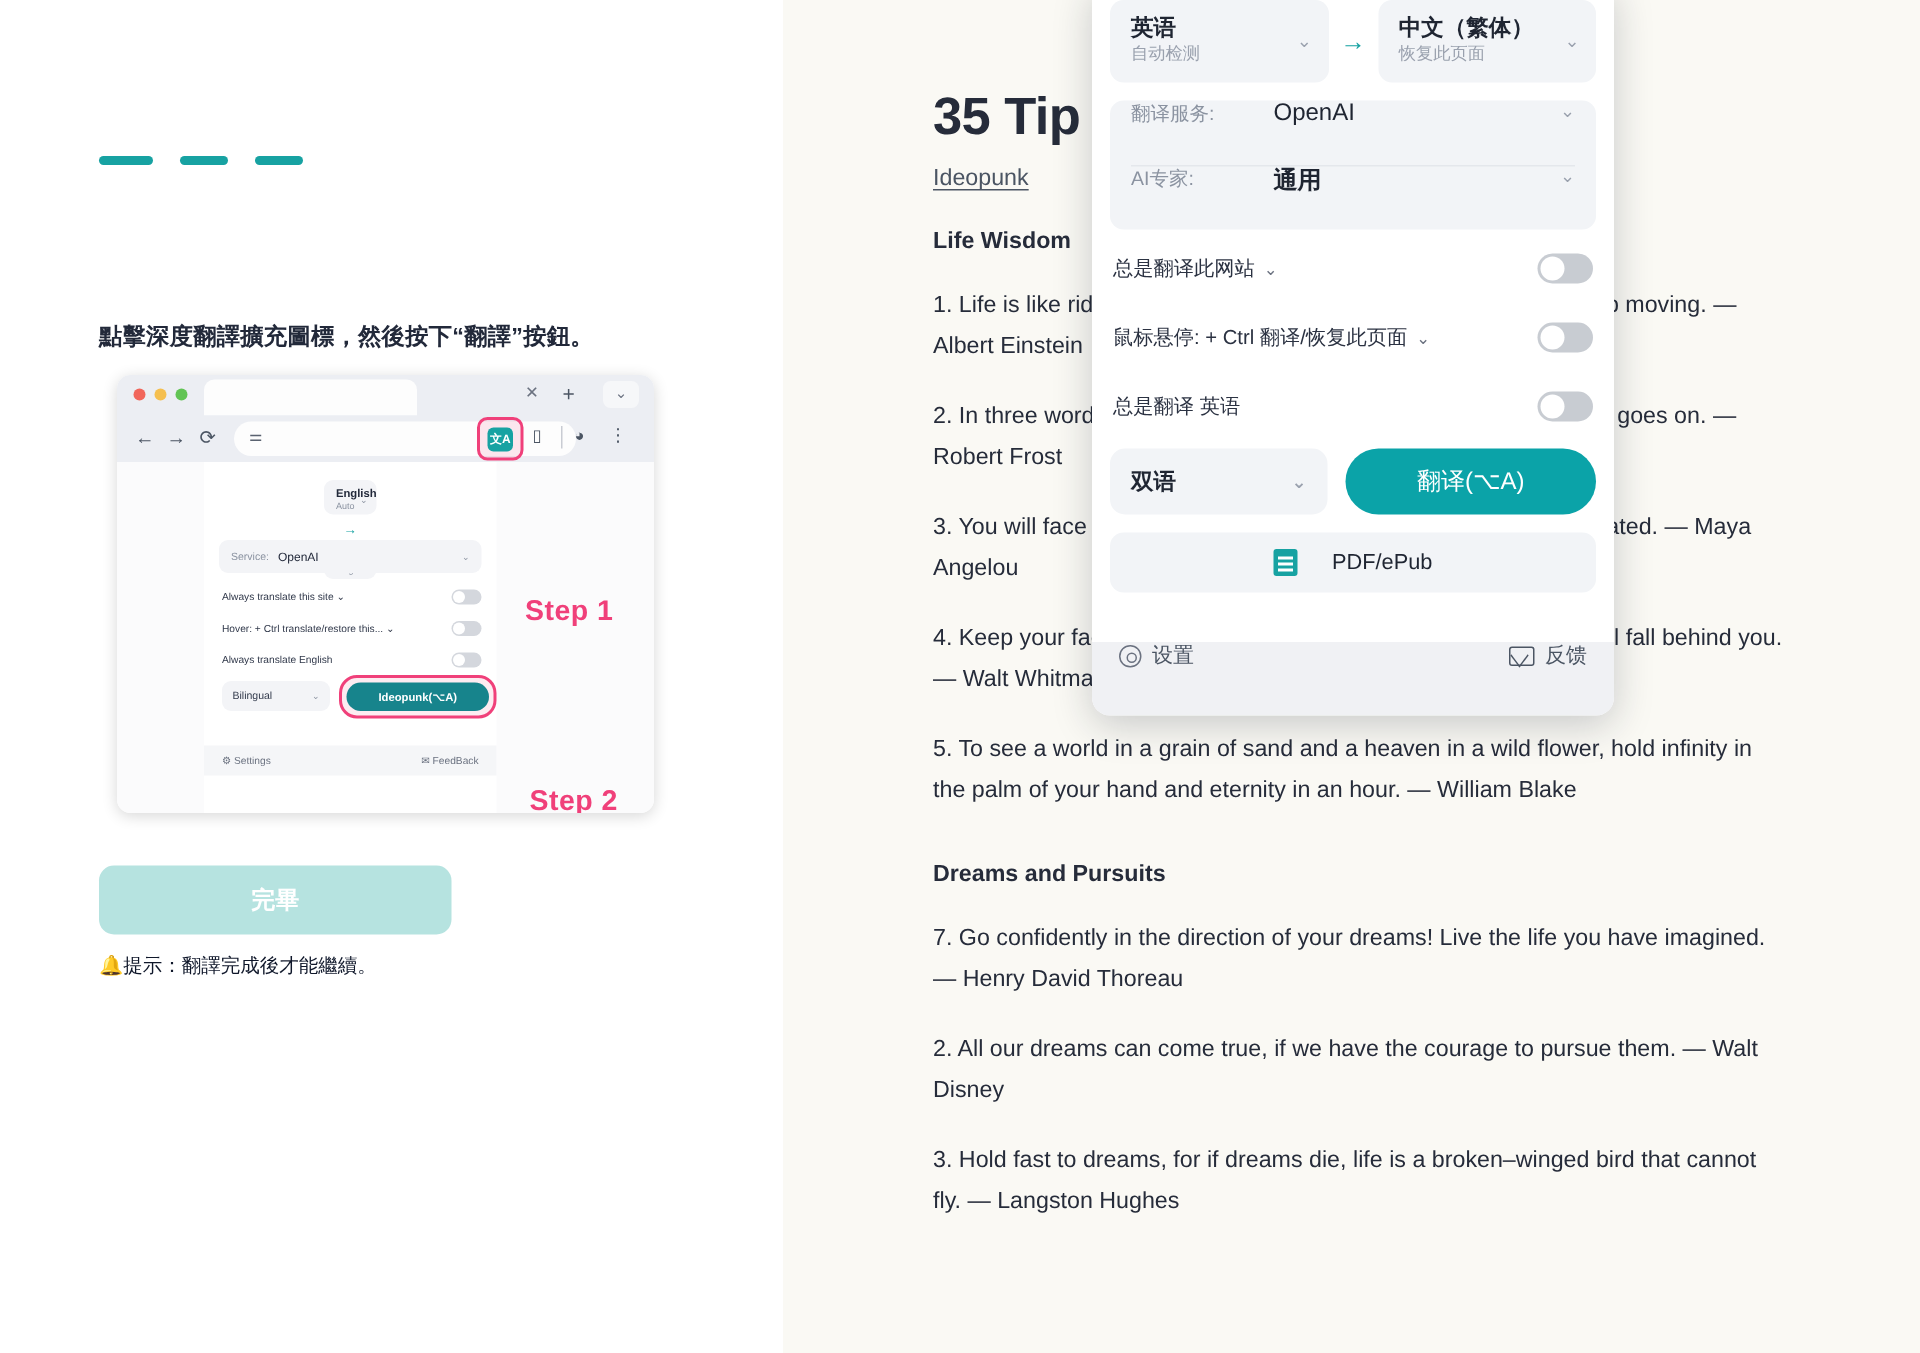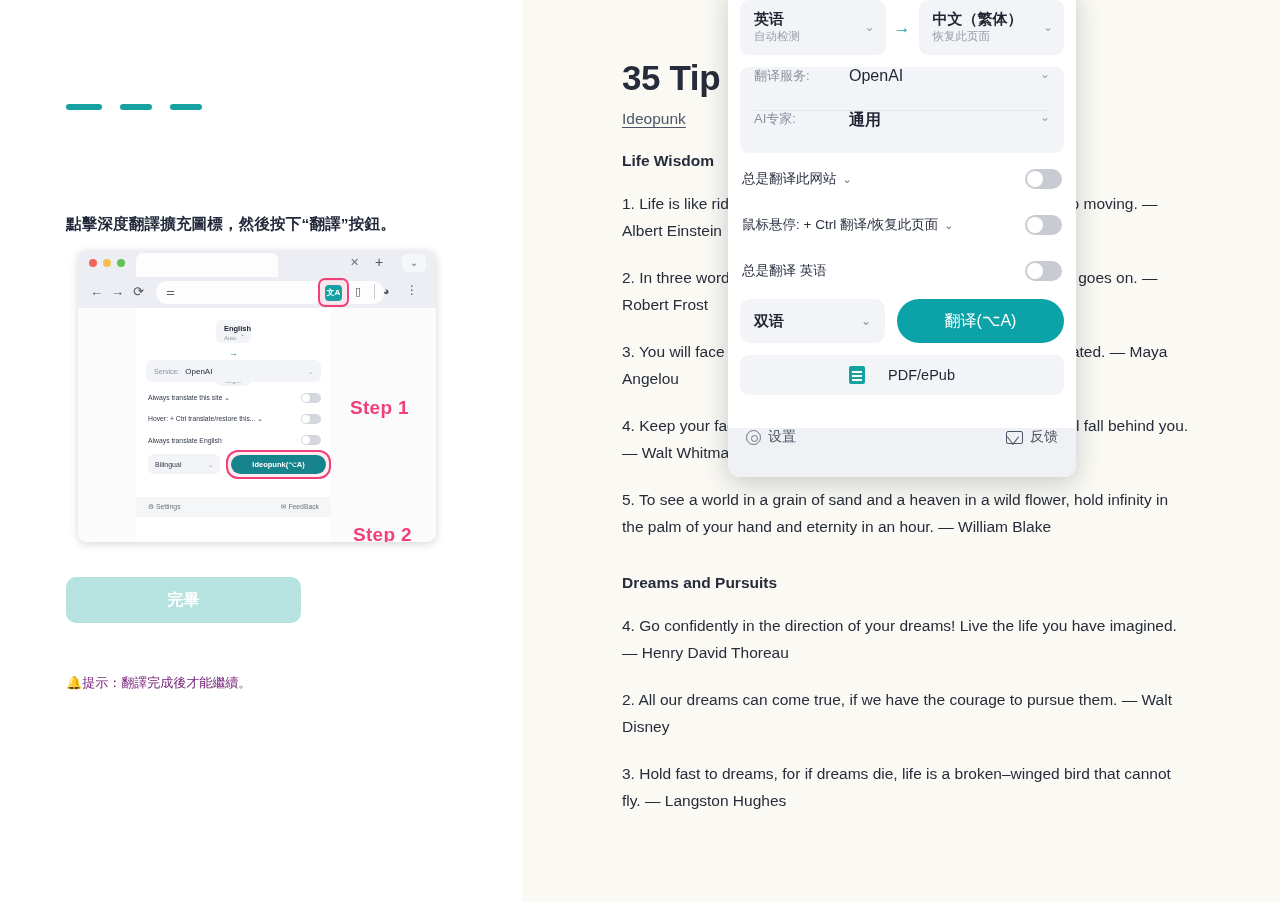--- a/index.html
+++ b/index.html
@@ -154,21 +154,21 @@
   .mini-foot .r { margin-left: auto; }
 
   .done-btn {
     position: absolute; left: 66px; top: 577px; width: 235px; height: 46px;
     background: #b6e3e0; border: none; border-radius: 10px;
     color: #ffffff; font-size: 16px; font-weight: 700; cursor: default;
     font-family: inherit;
   }
   .hint {
     position: absolute; left: 66px; top: 635px;
-    font-size: 13px; color: #701a75; margin-top: 39px;
+    font-size: 13px; color: #0f172a;
   }
 
   
   .right-pane {
     position: absolute; left: 522px; top: 0;
     width: 758px; height: 902px;
     background: #faf9f4;
     overflow: hidden;
   }
   .article { position: absolute; left: 100px; top: 58px; width: 570px; }
@@ -369,21 +369,21 @@
     <div class="article">
       <div class="art-title">35 Tip</div>
       <a class="art-author" href="#">Ideopunk</a>
       <div class="art-h">Life Wisdom</div>
       <p class="art-p">1. Life is like riding a bicycle. To keep your balance, you must keep moving. — Albert Einstein</p>
       <p class="art-p">2. In three words I can sum up everything I've learned about life: it goes on. — Robert Frost</p>
       <p class="art-p">3. You will face many defeats in life, but never let yourself be defeated. — Maya Angelou</p>
       <p class="art-p">4. Keep your face always toward the sunshine — and shadows will fall behind you. — Walt Whitman</p>
       <p class="art-p">5. To see a world in a grain of sand and a heaven in a wild flower, hold infinity in the palm of your hand and eternity in an hour. — William Blake</p>
       <div class="art-h2">Dreams and Pursuits</div>
-      <p class="art-p">4. Go confidently in the direction of your dreams! Live the life you have imagined. — Henry David Thoreau</p>
+      <p class="art-p">7. Go confidently in the direction of your dreams! Live the life you have imagined. — Henry David Thoreau</p>
       <p class="art-p">2. All our dreams can come true, if we have the courage to pursue them. — Walt Disney</p>
       <p class="art-p">3. Hold fast to dreams, for if dreams die, life is a broken–winged bird that cannot fly. — Langston Hughes</p>
     </div>
   </div>
 
   <div class="popup">
     <div class="popup-body">
 
       <div class="lang-row">
         <div class="lang-box">

